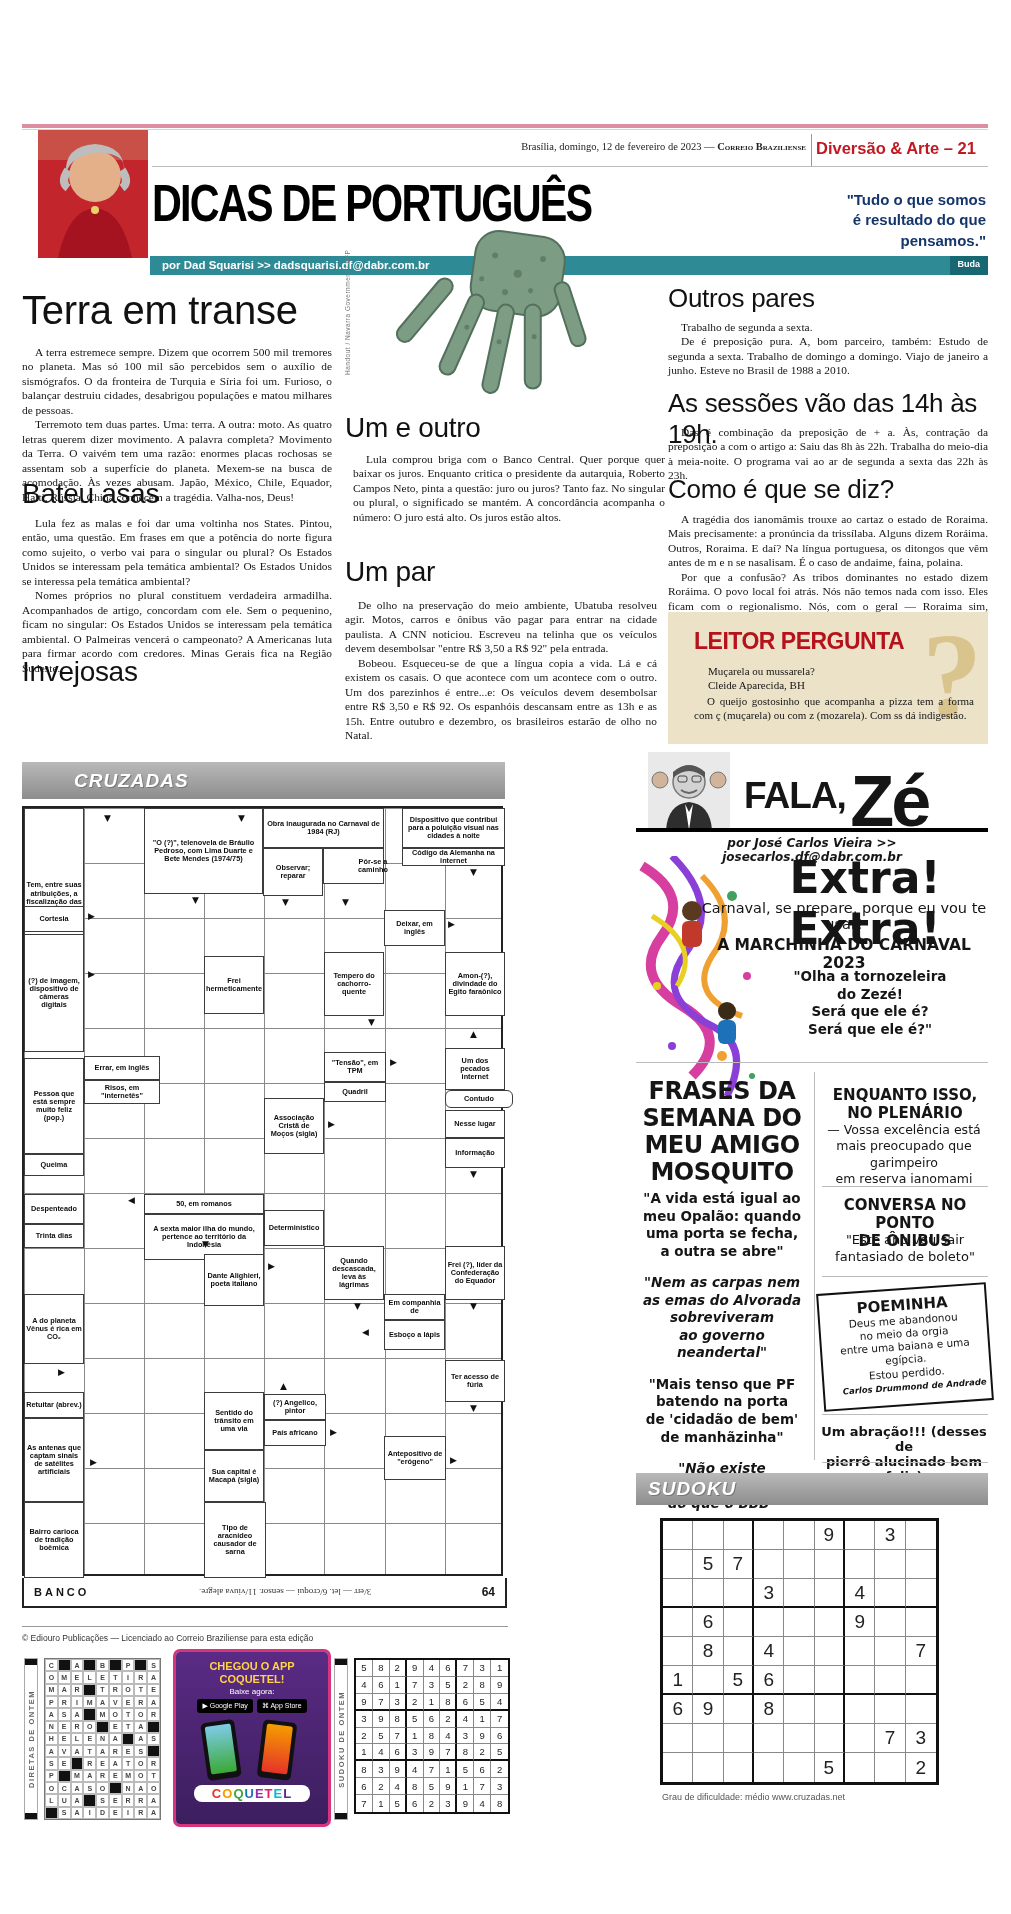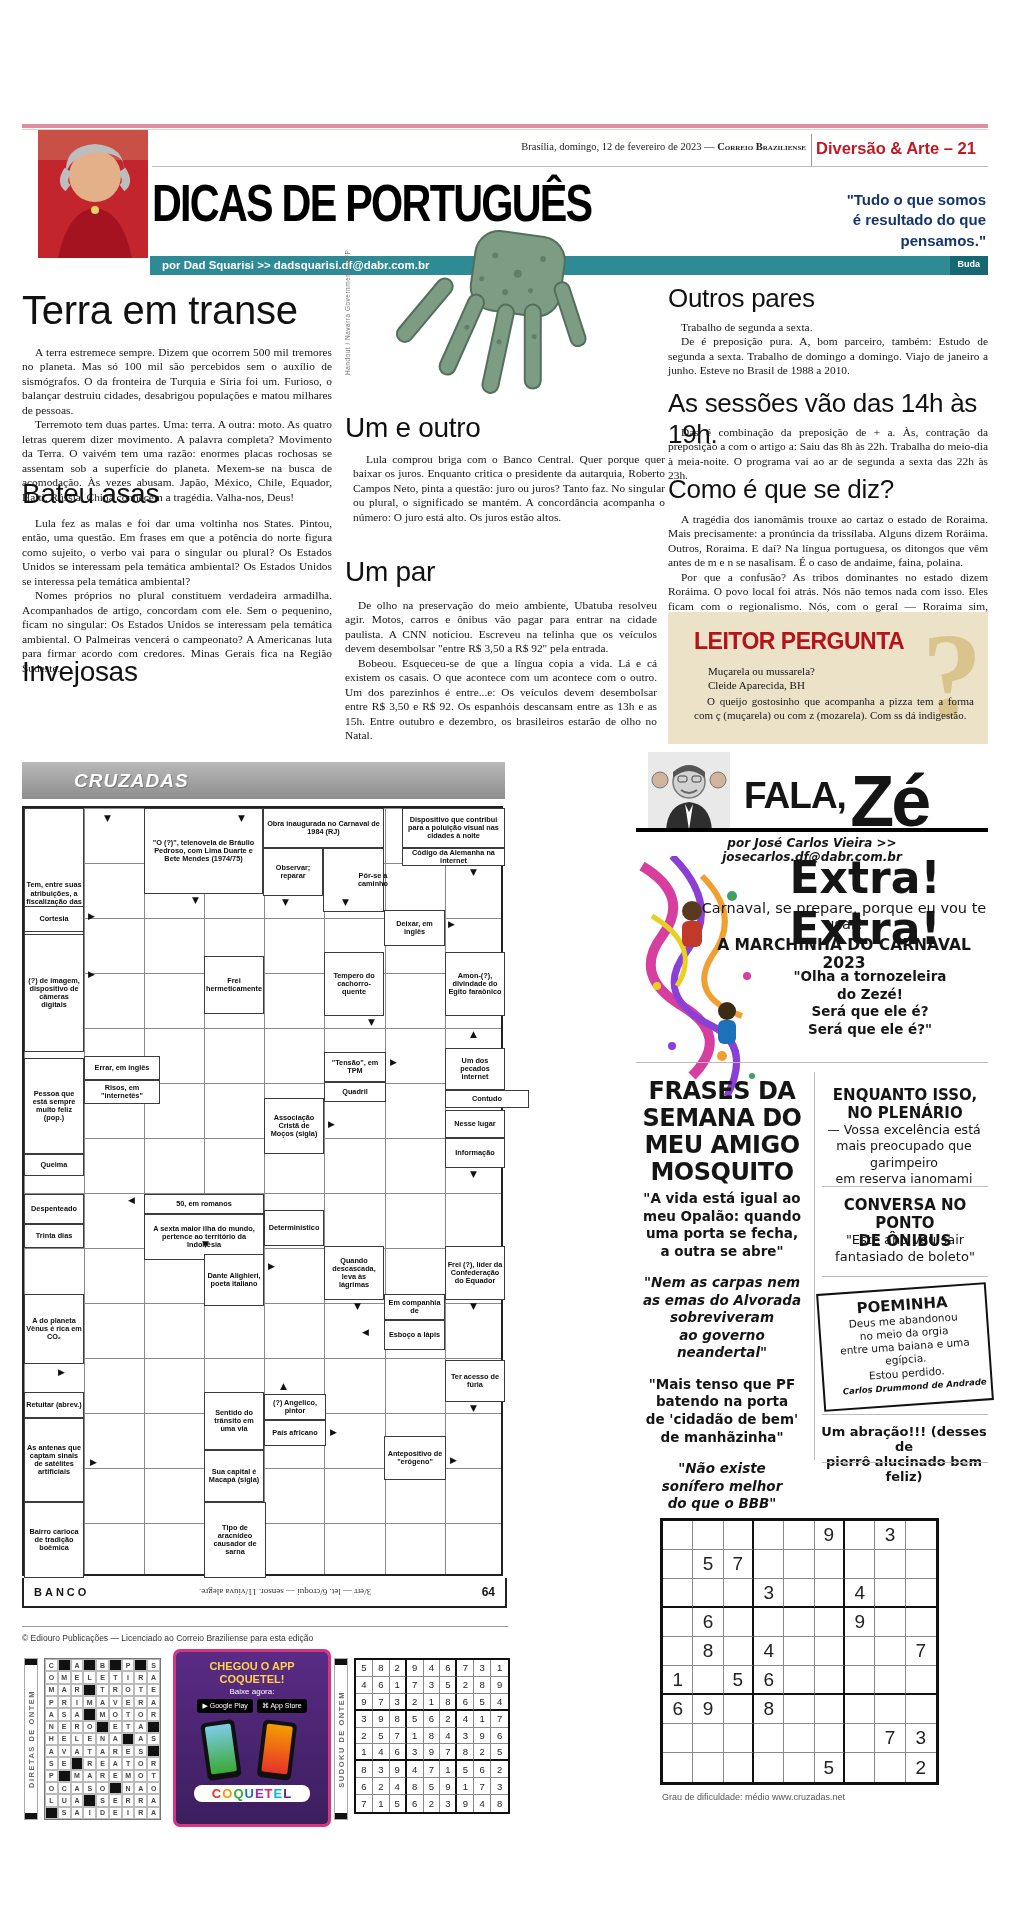--- a/index.html
+++ b/index.html
@@ -151,36 +151,36 @@
     <span>CRUZADAS</span>
   </div>
 
   <div class="abs" id="cw" style="left:22px;top:806px;width:481px;height:770px;border:2px solid #222;background:
        repeating-linear-gradient(to right,#888 0 1px,transparent 1px 60.1px),
        repeating-linear-gradient(to bottom,#888 0 1px,transparent 1px 55px);background-color:#fff;">
       <div class="clue" style="left: 0px; top: 0px; width: 60px; height: 196px;">Tem, entre suas atribuições, a fiscalização das contas de campanhas políticas</div>
       <div class="clue" style="left: 120px; top: 0px; width: 119px; height: 86px;">"O (?)", telenovela de Bráulio Pedroso, com Lima Duarte e Bete Mendes (1974/75)</div>
       <div class="clue" style="left: 239px; top: 0px; width: 121px; height: 40px;">Obra inaugurada no Carnaval de 1984 (RJ)</div>
       <div class="clue" style="left: 239px; top: 40px; width: 60px; height: 48px;">Observar; reparar</div>
-      <div class="clue" style="left: 299px; top: 40px; width: 61px; height: 64px; padding-left: 40px;">Pôr-se a caminho</div>
+      <div class="clue" style="left: 299px; top: 40px; width: 61px; height: 36px; padding-left: 40px;">Pôr-se a caminho</div>
       <div class="clue" style="left: 378px; top: 0px; width: 103px; height: 40px;">Dispositivo que contribui para a poluição visual nas cidades à noite</div>
       <div class="clue" style="left: 378px; top: 40px; width: 103px; height: 18px;">Código da Alemanha na internet</div>
       <div class="clue" style="left: 0px; top: 98px; width: 60px; height: 26px;">Cortesia</div>
       <div class="clue" style="left: 0px; top: 126px; width: 60px; height: 118px;">(?) de imagem, dispositivo de câmeras digitais</div>
       <div class="clue" style="left: 180px; top: 148px; width: 60px; height: 58px;">Frei hermeticamente</div>
       <div class="clue" style="left: 360px; top: 102px; width: 61px; height: 36px;">Deixar, em inglês</div>
       <div class="clue" style="left: 300px; top: 144px; width: 60px; height: 64px;">Tempero do cachorro-quente</div>
       <div class="clue" style="left: 421px; top: 144px; width: 60px; height: 64px;">Amon-(?), divindade do Egito faraônico</div>
       <div class="clue" style="left: 0px; top: 250px; width: 60px; height: 96px;">Pessoa que está sempre muito feliz (pop.)</div>
       <div class="clue" style="left: 60px; top: 248px; width: 76px; height: 24px;">Errar, em inglês</div>
       <div class="clue" style="left: 60px; top: 272px; width: 76px; height: 24px;">Risos, em "internetês"</div>
       <div class="clue" style="left: 300px; top: 244px; width: 62px; height: 30px;">"Tensão", em TPM</div>
       <div class="clue" style="left: 300px; top: 274px; width: 62px; height: 20px;">Quadril</div>
       <div class="clue" style="left: 421px; top: 240px; width: 60px; height: 42px;">Um dos pecados internet</div>
-      <div class="clue" style="left: 421px; top: 282px; width: 84px; height: 18px;">Contudo</div>
+      <div class="clue" style="left: 421px; top: 282px; width: 68px; height: 18px; border-radius: 6px;">Contudo</div>
       <div class="clue" style="left: 421px; top: 302px; width: 60px; height: 28px;">Nesse lugar</div>
       <div class="clue" style="left: 421px; top: 330px; width: 60px; height: 30px;">Informação</div>
       <div class="clue" style="left: 240px; top: 290px; width: 60px; height: 56px;">Associação Cristã de Moços (sigla)</div>
       <div class="clue" style="left: 0px; top: 346px; width: 60px; height: 22px;">Queima</div>
       <div class="clue" style="left: 0px; top: 386px; width: 60px; height: 30px;">Despenteado</div>
       <div class="clue" style="left: 0px; top: 416px; width: 60px; height: 24px;">Trinta dias</div>
       <div class="clue" style="left: 120px; top: 386px; width: 120px; height: 20px;">50, em romanos</div>
       <div class="clue" style="left: 120px; top: 406px; width: 120px; height: 46px;">A sexta maior ilha do mundo, pertence ao território da Indonésia</div>
       <div class="clue" style="left: 240px; top: 402px; width: 60px; height: 36px;">Determinístico</div>
       <div class="clue" style="left: 180px; top: 446px; width: 60px; height: 52px;">Dante Alighieri, poeta italiano</div>
@@ -326,20 +326,23 @@
 no meio da orgia
 entre uma baiana e uma egípcia.
 Estou perdido.</div>
     <div class="comic" style="text-align:right;font-size:8.5px;font-weight:bold;font-style:italic;margin-top:2px;">Carlos Drummond de Andrade</div>
   </div>
   <div class="abs hdiv" style="left:822px;top:1414px;width:166px;"></div>
   <div class="abs comic pre" style="left:818px;top:1424px;width:172px;text-align:center;font-size:13px;font-weight:bold;">Um abração!!! (desses de
 pierrô alucinado bem feliz)</div>
   <div class="abs hdiv" style="left:822px;top:1462px;width:166px;"></div>
 
+  <div class="abs bar-gray" style="left:636px;top:1473px;width:352px;height:32px;padding-left:12px;">
+    <span>SUDOKU</span>
+  </div>
   <div class="abs" id="sudoku-main" style="left:660px;top:1518px;width:279px;height:267px;border:3px solid #111;display:grid;grid-template-columns:repeat(9,1fr);grid-template-rows:repeat(9,1fr);background:#fff;">
       <div class="sud-cell" style="font-size: 19px; border-right: 1px solid rgb(136, 136, 136); border-bottom: 1px solid rgb(136, 136, 136);"></div>
       <div class="sud-cell" style="font-size: 19px; border-right: 1px solid rgb(136, 136, 136); border-bottom: 1px solid rgb(136, 136, 136);"></div>
       <div class="sud-cell" style="font-size: 19px; border-right: 2.5px solid rgb(17, 17, 17); border-bottom: 1px solid rgb(136, 136, 136);"></div>
       <div class="sud-cell" style="font-size: 19px; border-right: 1px solid rgb(136, 136, 136); border-bottom: 1px solid rgb(136, 136, 136);"></div>
       <div class="sud-cell" style="font-size: 19px; border-right: 1px solid rgb(136, 136, 136); border-bottom: 1px solid rgb(136, 136, 136);"></div>
       <div class="sud-cell" style="font-size: 19px; border-right: 2.5px solid rgb(17, 17, 17); border-bottom: 1px solid rgb(136, 136, 136);">9</div>
       <div class="sud-cell" style="font-size: 19px; border-right: 1px solid rgb(136, 136, 136); border-bottom: 1px solid rgb(136, 136, 136);"></div>
       <div class="sud-cell" style="font-size: 19px; border-right: 1px solid rgb(136, 136, 136); border-bottom: 1px solid rgb(136, 136, 136);">3</div>
       <div class="sud-cell" style="font-size: 19px; border-right: none; border-bottom: 1px solid rgb(136, 136, 136);"></div>

